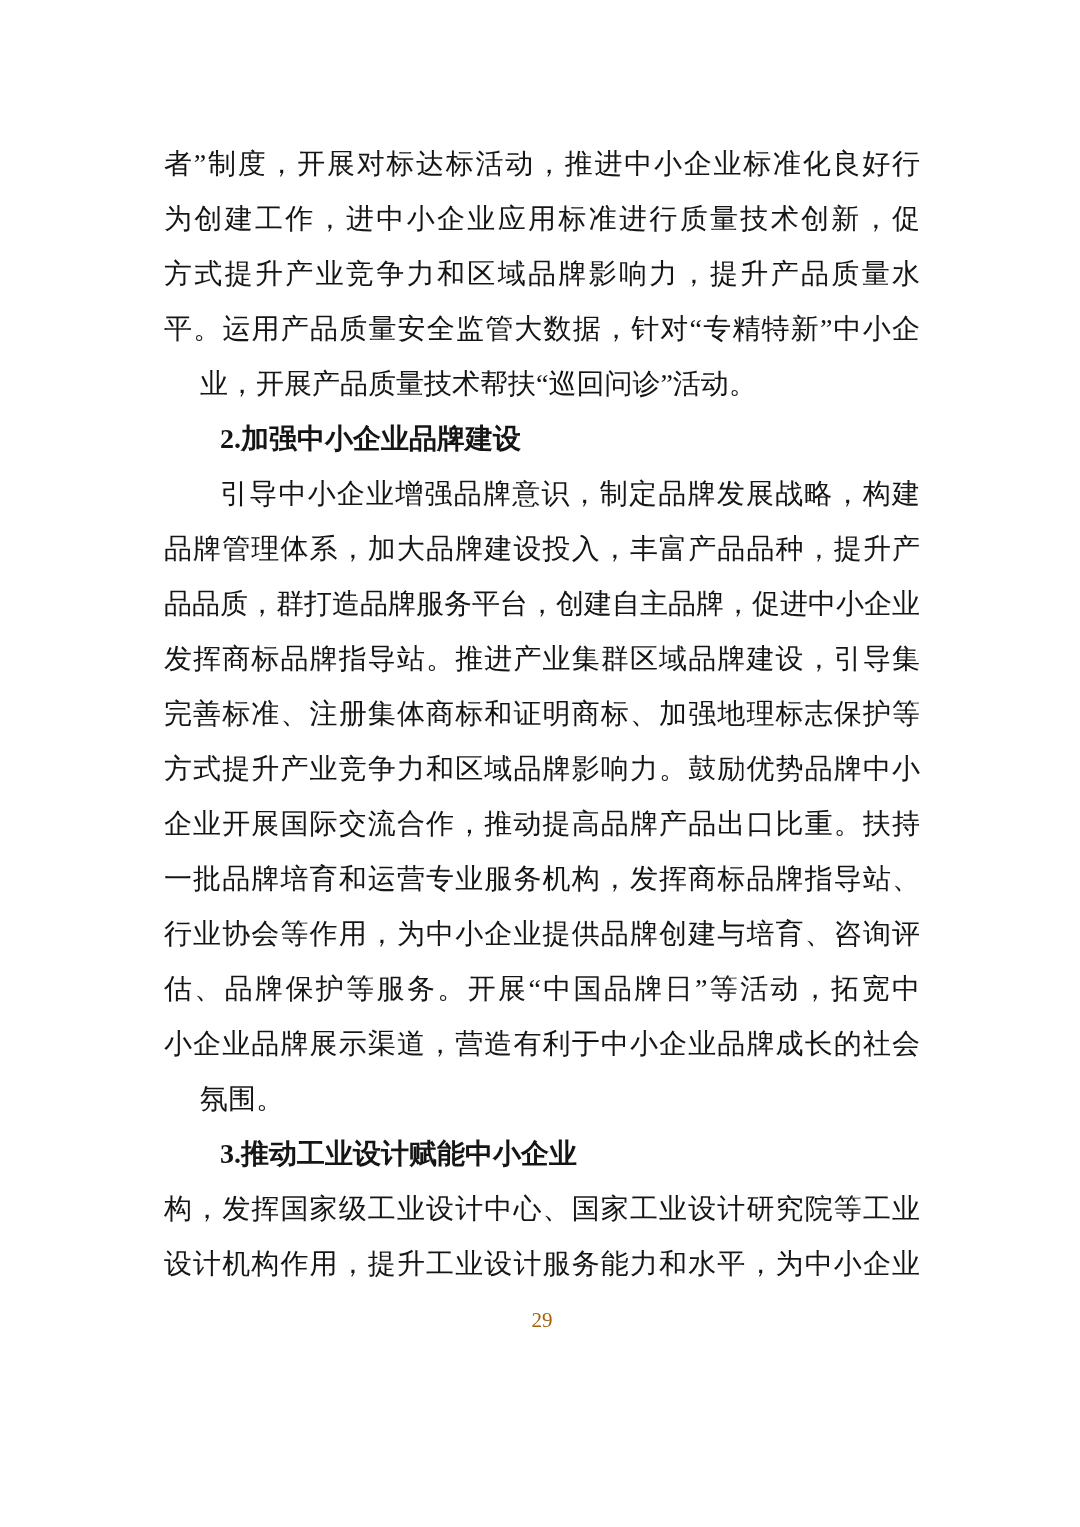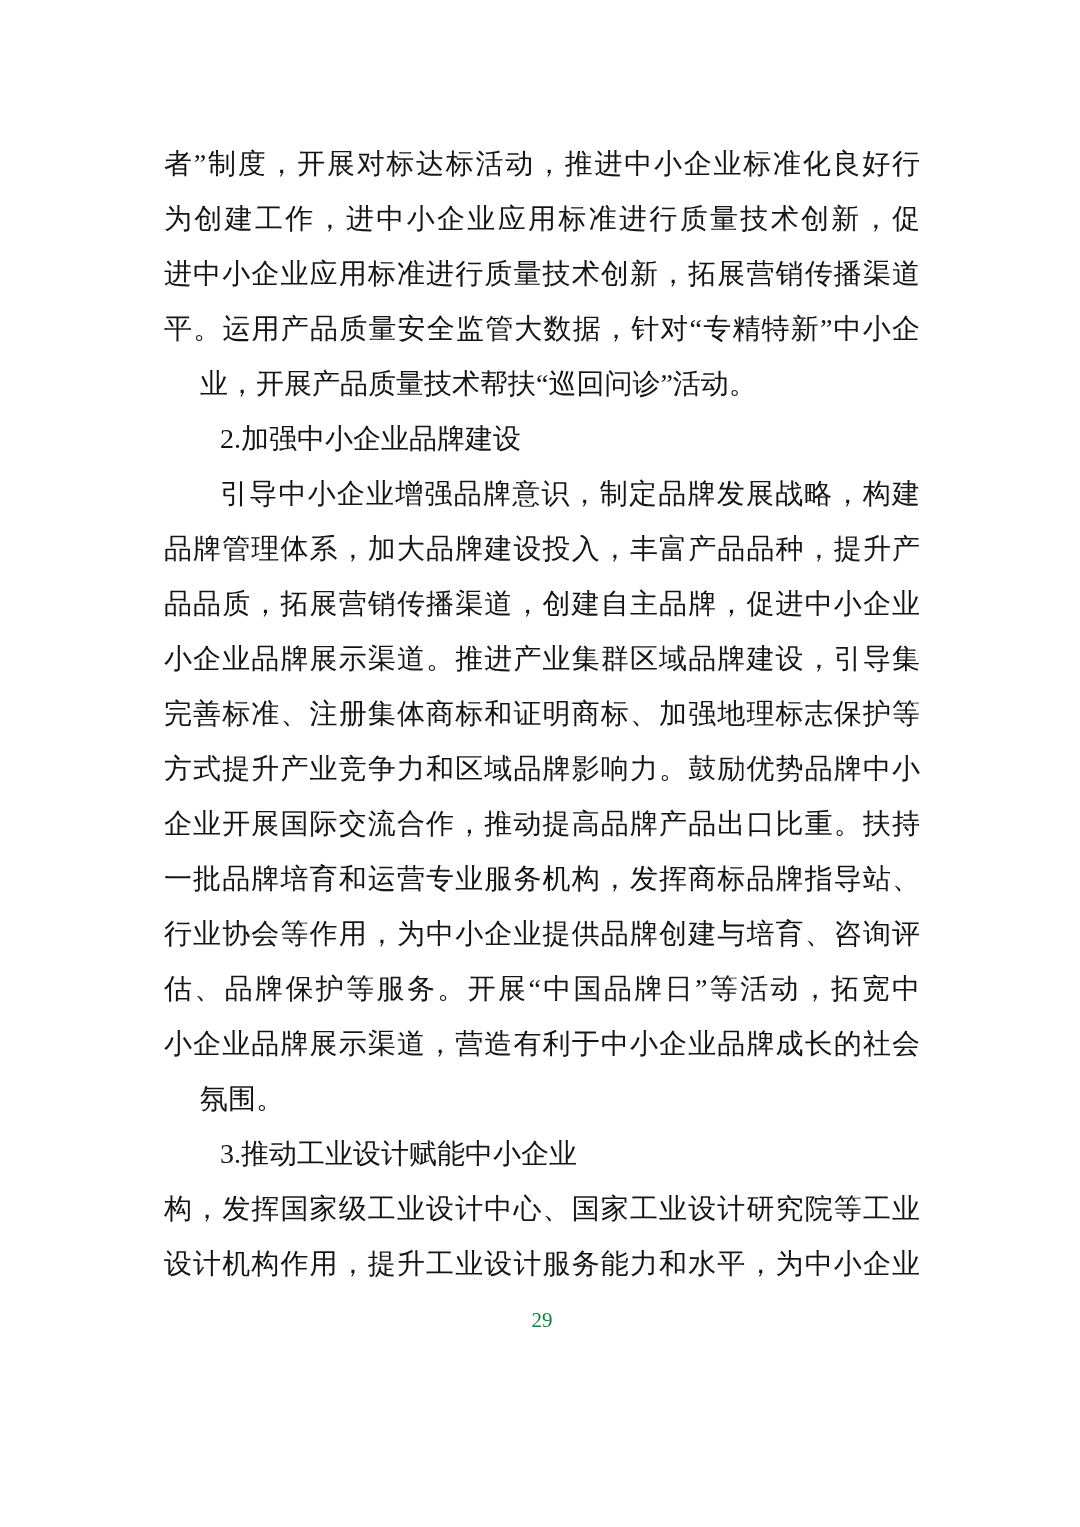--- a/index.html
+++ b/index.html
@@ -31,49 +31,49 @@
     text-align-last: justify;
     text-justify: inter-character;
     overflow: hidden;
   }
   .line.short {
     text-align: left;
     text-align-last: left;
     margin-left: 36px;
   }
   .line.heading {
-    font-weight: normal;
+    font-weight: bold;
     text-align: center;
     text-align-last: left;
   }
   .line.indent {
     text-indent: 56px;
   }
   .page-number {
     margin-top: 14px;
     text-align: center;
     font-size: 21px;
     line-height: 30px;
-    color: #15803d;
+    color: #a16207;
   }
 </style>
 </head>
 <body>
 
 <div class="page">
   <div class="line">者”制度，开展对标达标活动，推进中小企业标准化良好行</div>
   <div class="line">为创建工作，进中小企业应用标准进行质量技术创新，促</div>
-  <div class="line">进中小企业应用标准进行质量技术创新，拓展营销传播渠道</div>
+  <div class="line">方式提升产业竞争力和区域品牌影响力，提升产品质量水</div>
   <div class="line">平。运用产品质量安全监管大数据，针对“专精特新”中小企</div>
   <div class="line short">业，开展产品质量技术帮扶“巡回问诊”活动。</div>
   <div class="line heading indent">2.加强中小企业品牌建设</div>
   <div class="line indent">引导中小企业增强品牌意识，制定品牌发展战略，构建</div>
   <div class="line">品牌管理体系，加大品牌建设投入，丰富产品品种，提升产</div>
-  <div class="line">品品质，拓展营销传播渠道，创建自主品牌，促进中小企业</div>
-  <div class="line">小企业品牌展示渠道。推进产业集群区域品牌建设，引导集</div>
+  <div class="line">品品质，群打造品牌服务平台，创建自主品牌，促进中小企业</div>
+  <div class="line">发挥商标品牌指导站。推进产业集群区域品牌建设，引导集</div>
   <div class="line">完善标准、注册集体商标和证明商标、加强地理标志保护等</div>
   <div class="line">方式提升产业竞争力和区域品牌影响力。鼓励优势品牌中小</div>
   <div class="line">企业开展国际交流合作，推动提高品牌产品出口比重。扶持</div>
   <div class="line">一批品牌培育和运营专业服务机构，发挥商标品牌指导站、</div>
   <div class="line">行业协会等作用，为中小企业提供品牌创建与培育、咨询评</div>
   <div class="line">估、品牌保护等服务。开展“中国品牌日”等活动，拓宽中</div>
   <div class="line">小企业品牌展示渠道，营造有利于中小企业品牌成长的社会</div>
   <div class="line short">氛围。</div>
   <div class="line heading indent">3.推动工业设计赋能中小企业</div>
   <div class="line">构，发挥国家级工业设计中心、国家工业设计研究院等工业</div>

